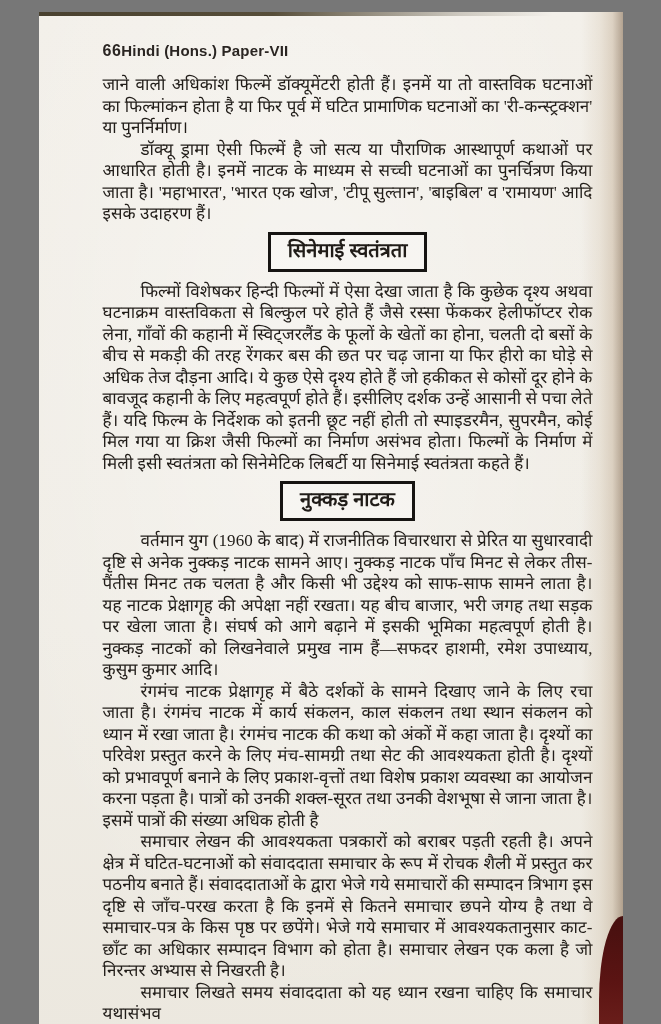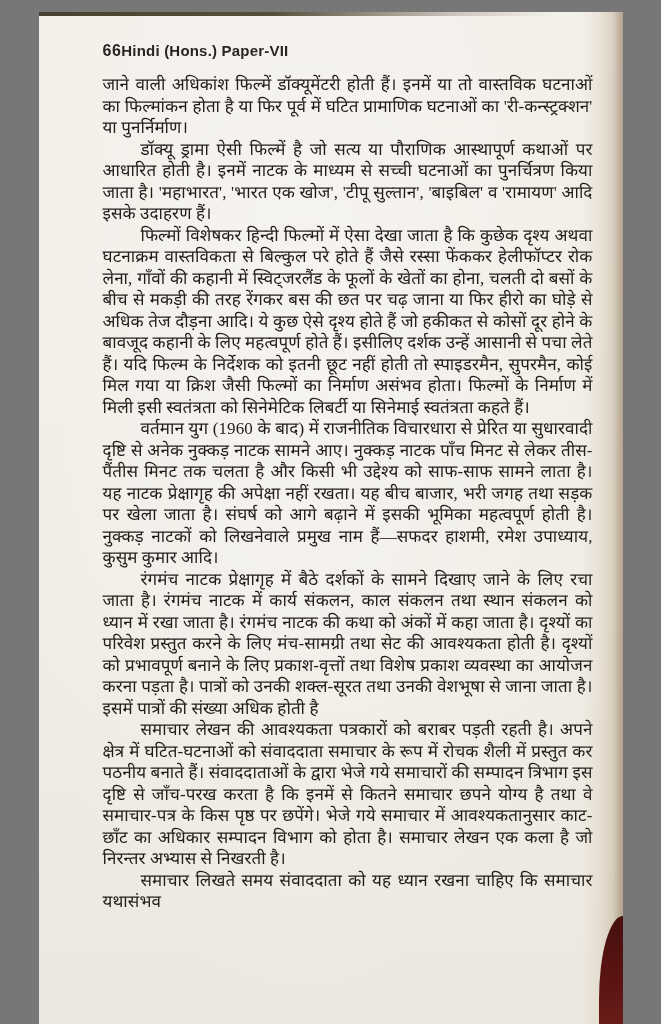--- a/index.html
+++ b/index.html
@@ -103,22 +103,28 @@
     <div class="page-header">
       <span class="page-number">66</span>
       <span class="header-title">Hindi (Hons.) Paper-VII</span>
     </div>
 
     <div class="body-text">
 
       <p>जाने वाली अधिकांश फिल्में डॉक्यूमेंटरी होती हैं। इनमें या तो वास्तविक घटनाओं का फिल्मांकन होता है या फिर पूर्व में घटित प्रामाणिक घटनाओं का 'री-कन्स्ट्रक्शन' या पुनर्निर्माण।</p>
       <p class="indent">डॉक्यू ड्रामा ऐसी फिल्में है जो सत्य या पौराणिक आस्थापूर्ण कथाओं पर आधारित होती है। इनमें नाटक के माध्यम से सच्ची घटनाओं का पुनर्चित्रण किया जाता है। 'महाभारत', 'भारत एक खोज', 'टीपू सुल्तान', 'बाइबिल' व 'रामायण' आदि इसके उदाहरण हैं।</p>
 
+      <div class="heading-row">
+        <span class="heading-box">सिनेमाई स्वतंत्रता</span>
+      </div>
       <p class="indent">फिल्मों विशेषकर हिन्दी फिल्मों में ऐसा देखा जाता है कि कुछेक दृश्य अथवा घटनाक्रम वास्तविकता से बिल्कुल परे होते हैं जैसे रस्सा फेंककर हेलीफॉप्टर रोक लेना, गाँवों की कहानी में स्विट्जरलैंड के फूलों के खेतों का होना, चलती दो बसों के बीच से मकड़ी की तरह रेंगकर बस की छत पर चढ़ जाना या फिर हीरो का घोड़े से अधिक तेज दौड़ना आदि। ये कुछ ऐसे दृश्य होते हैं जो हकीकत से कोसों दूर होने के बावजूद कहानी के लिए महत्वपूर्ण होते हैं। इसीलिए दर्शक उन्हें आसानी से पचा लेते हैं। यदि फिल्म के निर्देशक को इतनी छूट नहीं होती तो स्पाइडरमैन, सुपरमैन, कोई मिल गया या क्रिश जैसी फिल्मों का निर्माण असंभव होता। फिल्मों के निर्माण में मिली इसी स्वतंत्रता को सिनेमेटिक लिबर्टी या सिनेमाई स्वतंत्रता कहते हैं।</p>
 
+      <div class="heading-row">
+        <span class="heading-box">नुक्कड़ नाटक</span>
+      </div>
       <p class="indent">वर्तमान युग (1960 के बाद) में राजनीतिक विचारधारा से प्रेरित या सुधारवादी दृष्टि से अनेक नुक्कड़ नाटक सामने आए। नुक्कड़ नाटक पाँच मिनट से लेकर तीस-पैंतीस मिनट तक चलता है और किसी भी उद्देश्य को साफ-साफ सामने लाता है। यह नाटक प्रेक्षागृह की अपेक्षा नहीं रखता। यह बीच बाजार, भरी जगह तथा सड़क पर खेला जाता है। संघर्ष को आगे बढ़ाने में इसकी भूमिका महत्वपूर्ण होती है। नुक्कड़ नाटकों को लिखनेवाले प्रमुख नाम हैं—सफदर हाशमी, रमेश उपाध्याय, कुसुम कुमार आदि।</p>
 
       <p class="indent">रंगमंच नाटक प्रेक्षागृह में बैठे दर्शकों के सामने दिखाए जाने के लिए रचा जाता है। रंगमंच नाटक में कार्य संकलन, काल संकलन तथा स्थान संकलन को ध्यान में रखा जाता है। रंगमंच नाटक की कथा को अंकों में कहा जाता है। दृश्यों का परिवेश प्रस्तुत करने के लिए मंच-सामग्री तथा सेट की आवश्यकता होती है। दृश्यों को प्रभावपूर्ण बनाने के लिए प्रकाश-वृत्तों तथा विशेष प्रकाश व्यवस्था का आयोजन करना पड़ता है। पात्रों को उनकी शक्ल-सूरत तथा उनकी वेशभूषा से जाना जाता है। इसमें पात्रों की संख्या अधिक होती है</p>
 
       <p class="indent">समाचार लेखन की आवश्यकता पत्रकारों को बराबर पड़ती रहती है। अपने क्षेत्र में घटित-घटनाओं को संवाददाता समाचार के रूप में रोचक शैली में प्रस्तुत कर पठनीय बनाते हैं। संवाददाताओं के द्वारा भेजे गये समाचारों की सम्पादन त्रिभाग इस दृष्टि से जाँच-परख करता है कि इनमें से कितने समाचार छपने योग्य है तथा वे समाचार-पत्र के किस पृष्ठ पर छपेंगे। भेजे गये समाचार में आवश्यकतानुसार काट-छाँट का अधिकार सम्पादन विभाग को होता है। समाचार लेखन एक कला है जो निरन्तर अभ्यास से निखरती है।</p>
       <p class="indent">समाचार लिखते समय संवाददाता को यह ध्यान रखना चाहिए कि समाचार यथासंभव</p>
 
     </div>
   </div>
 

